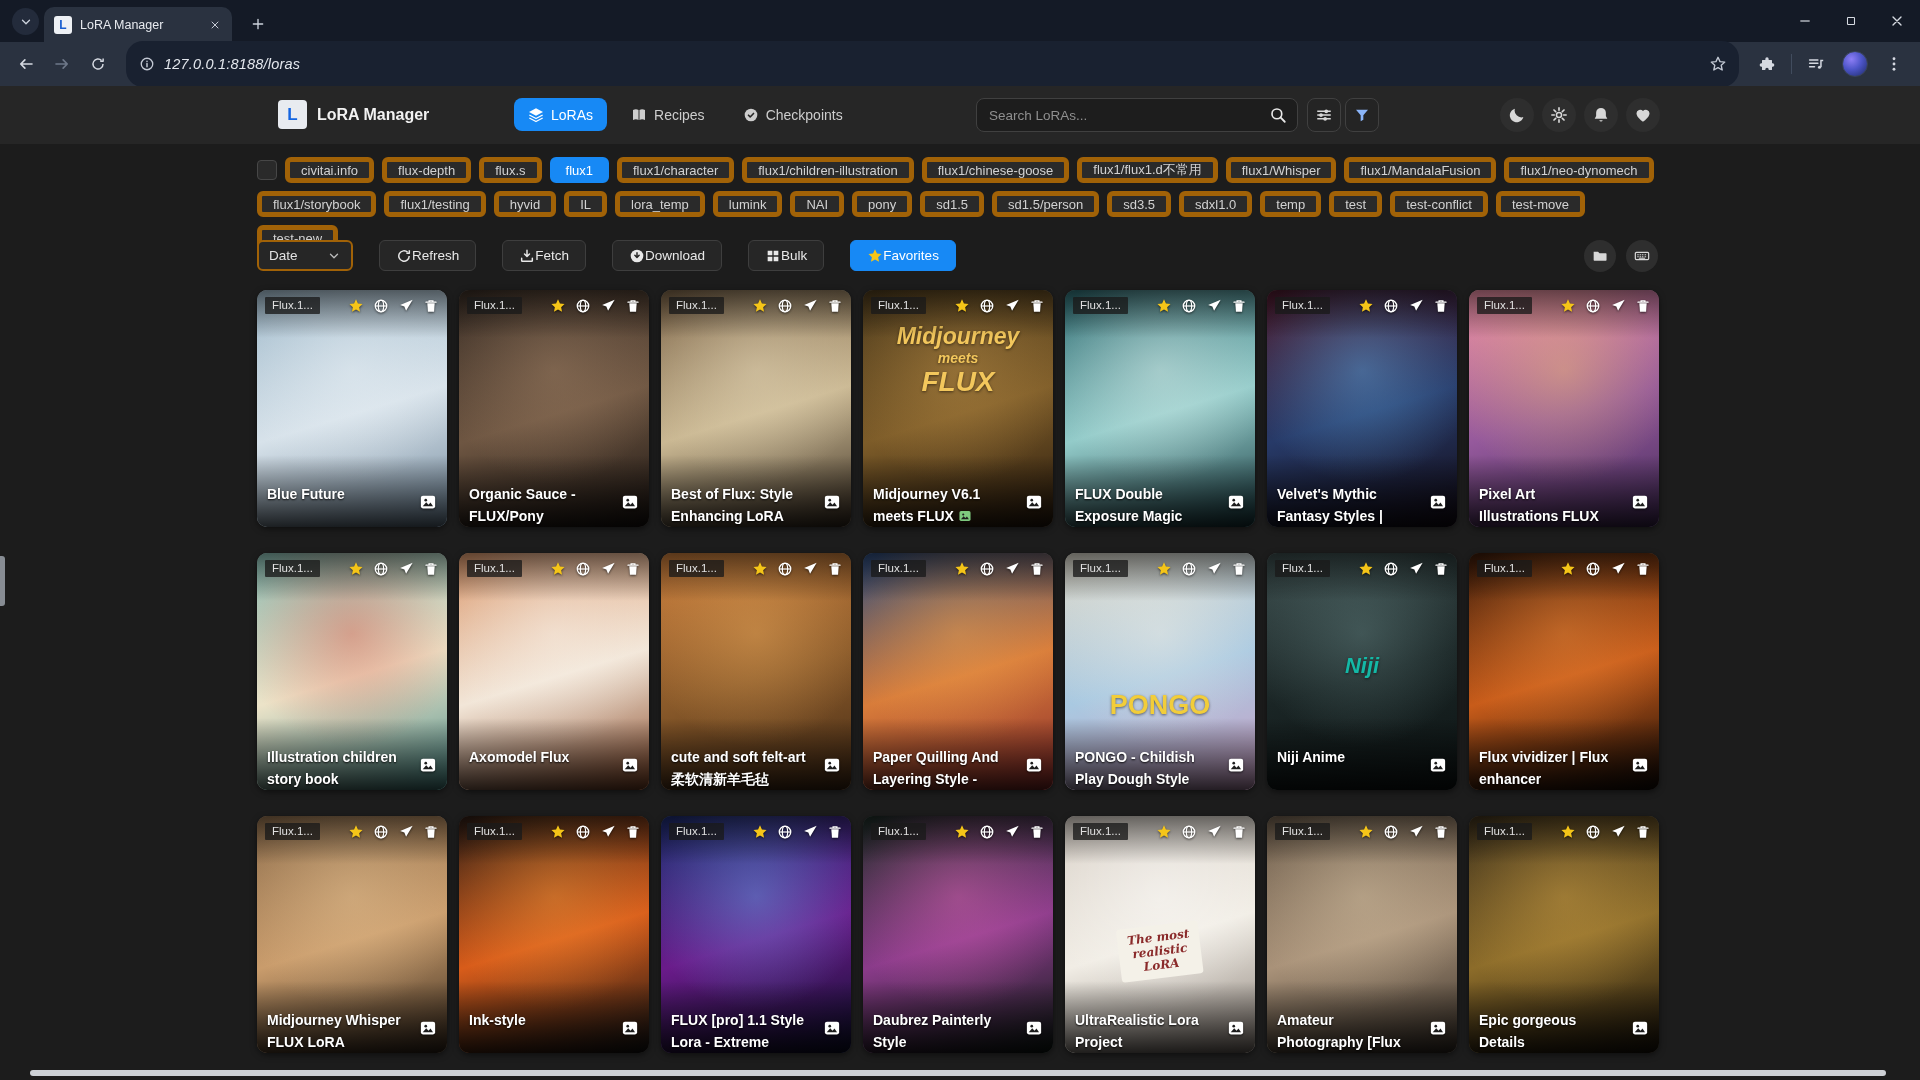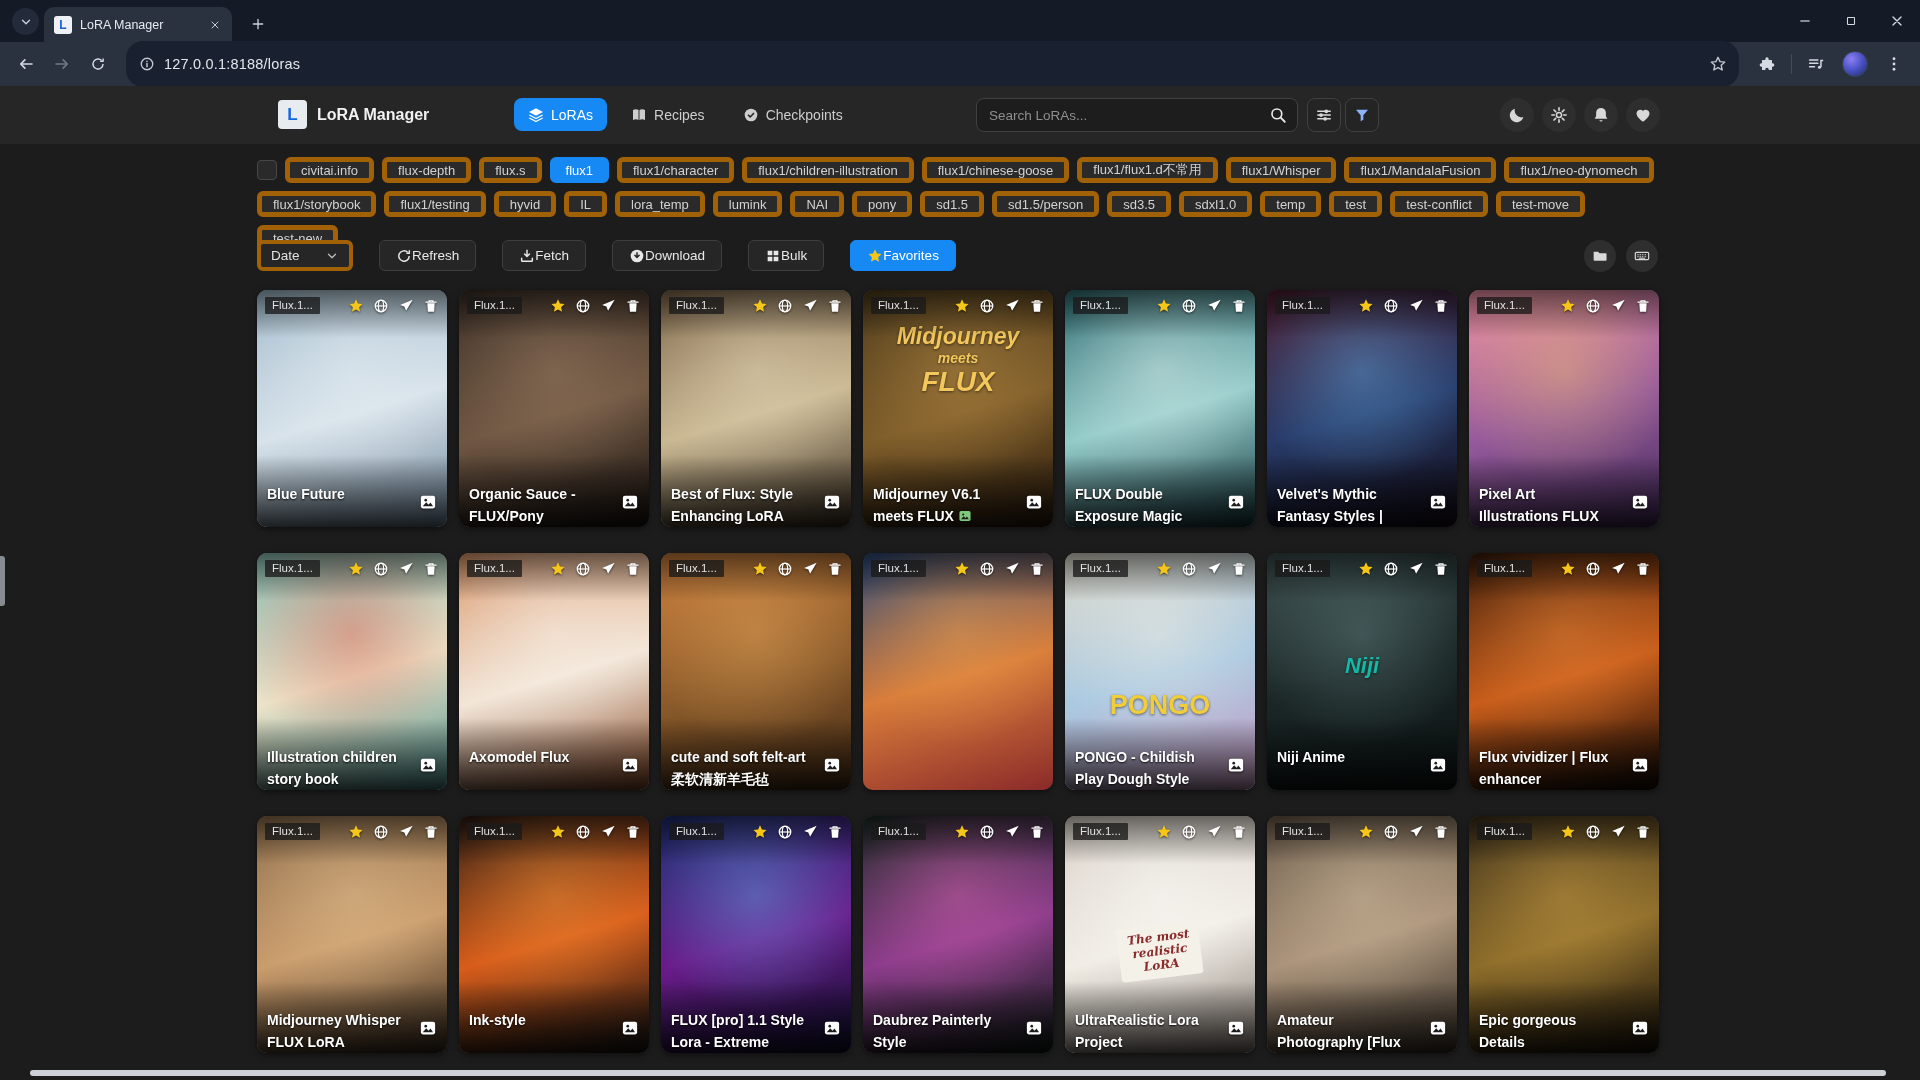--- a/index.html
+++ b/index.html
@@ -14,21 +14,21 @@
   .favicon { width:18px; height:18px; border-radius:3px; background:#eef1f5; color:#1a5fd0; font-size:12px; font-weight:bold; display:flex; align-items:center; justify-content:center; }
   .tab-title { flex:1; font-size:12.5px; color:#e7eaef; white-space:nowrap; overflow:hidden; }
   .tab-close { width:18px; height:18px; border-radius:50%; color:#c6ccd6; display:flex; align-items:center; justify-content:center; }
   .newtab-btn { position:absolute; left:244px; top:10px; width:28px; height:28px; border-radius:50%; color:#cdd3dd; display:flex; align-items:center; justify-content:center; }
   .win-controls { position:absolute; right:0; top:0; height:42px; display:flex; }
   .win-btn { width:46px; height:42px; display:flex; align-items:center; justify-content:center; color:#d6dae1; }
 
   .browser-toolbar { position:absolute; top:42px; left:0; width:100%; height:44px; background:#2a3240; display:flex; align-items:center; padding:0 10px; gap:4px; }
   .nav-btn { width:32px; height:32px; border-radius:50%; display:flex; align-items:center; justify-content:center; color:#d5d9e1; }
   .nav-btn.dim { color:#6e7889; }
-  .url-pill { flex:1; height:46px; margin:0 8px; background:#192130; border-radius:17px; display:flex; align-items:center; padding:0 6px 0 13px; gap:9px; }
+  .url-pill { flex:1; height:46px; margin:0 8px; background:#192130; border-radius:17px; display:flex; align-items:center; padding:0 6px 0 13px; gap:9px;font-style:italic; }
   .url-info { color:#c3c9d4; display:flex; }
   .url-text { flex:1; font-size:14.5px; color:#e2e6ec; letter-spacing:.2px; }
   .url-star { color:#c3c9d4; display:flex; padding:0 6px; }
   .tb-sep { width:1px; height:20px; background:#414c5e; margin:0 4px; }
   .avatar { width:26px; height:26px; border-radius:50%; background:radial-gradient(circle at 35% 30%, #8d7ef5 0%, #4d55c8 45%, #1c2a66 100%); margin:0 6px; border:1px solid #3a4458; }
 
   
   .app-header { position:absolute; top:86px; left:0; width:100%; height:58px; background:#262626; }
   .brand { position:absolute; left:278px; top:14px; display:flex; align-items:center; gap:10px; }
   .brand-logo { width:29px; height:29px; border-radius:4px; background:#e8ebf0; color:#1565e0; font-weight:bold; font-size:17px; display:flex; align-items:center; justify-content:center; }
@@ -45,21 +45,21 @@
   .header-actions { position:absolute; left:1500px; top:12px; display:flex; gap:8px; }
 
   
   .chips { position:absolute; left:257px; top:157px; width:1410px; display:flex; flex-wrap:wrap; gap:8px; align-items:center; }
   .chip-checkbox { width:20px; height:20px; border:1px solid #474747; border-radius:4px; background:#2a2a2a; }
   .chip { height:26px; display:flex; align-items:center; padding:0 11px; background:#2a2a2a; border:5px solid #a16207; border-radius:6px; font-size:13px; color:#d2d2d2; white-space:nowrap; }
   .chip.active { background:var(--accent); border-color:var(--accent); color:#fff; }
 
   
   .actionbar { position:absolute; left:257px; top:240px; display:flex; align-items:center; gap:26px; }
-  .sort-select { width:96px; height:31px; background:#262626; border:4px solid #a16207; border-radius:6px; display:flex; align-items:center; justify-content:space-between; padding:0 10px; font-size:13.5px; color:#e2e2e2; }
+  .sort-select { width:96px; height:31px; background:#262626; border:2px solid #a16207; border-radius:6px; display:flex; align-items:center; justify-content:space-between; padding:0 10px; font-size:13.5px; color:#e2e2e2; }
   .act-btn { height:31px; display:flex; align-items:center; padding:0 16px; background:#262626; border:1px solid #3e3e3e; border-radius:6px; font-size:13.5px; color:#e8e8e8; }
   .act-btn.active { background:var(--accent); border-color:var(--accent); color:#fff; }
   .act-btn.active .ic16 { color:#f5c518; }
   .actionbar-right { position:absolute; left:1584px; top:240px; display:flex; gap:10px; }
   .round-btn.sm { width:32px; height:32px; }
 
   
   .grid { position:absolute; left:257px; top:290px; width:1402px; display:grid; grid-template-columns:repeat(7,1fr); gap:26px 12px; }
   .card { position:relative; height:237px; border-radius:10px; overflow:hidden; background:#333; box-shadow:0 2px 6px rgba(0,0,0,.5); }
   .card-art { position:absolute; inset:0; }
@@ -735,20 +735,26 @@
               <use href="#i-globe"></use>
             </svg>
         <svg class="ci ic16">
               <use href="#i-send"></use>
             </svg>
         <svg class="ci ic16">
               <use href="#i-trash"></use>
             </svg>
       </span>
     </div>
+    <div class="card-bottom">
+      <div class="card-title">Paper Quilling And Layering Style -</div>
+      <svg class="card-pic-ic ic18">
+            <use href="#i-image"></use>
+          </svg>
+    </div>
   </div>
       <div class="card">
     <div class="card-art" style="background: radial-gradient(circle at 50% 34%, rgba(250, 245, 233, 0.4) 0%, rgba(0, 0, 0, 0) 62%), linear-gradient(163deg, rgb(220, 216, 202) 0%, rgb(169, 201, 225) 52%, rgb(201, 156, 194) 100%);"></div>
     <div class="card-art-text" style="top: 58%; color: rgb(242, 205, 58);">
           <div style="font-size: 27px;">PONGO</div>
         </div>
         <div class="card-top">
       <span class="badge">Flux.1...</span>
       <span class="card-icons">
         <svg class="ci star ic16">

